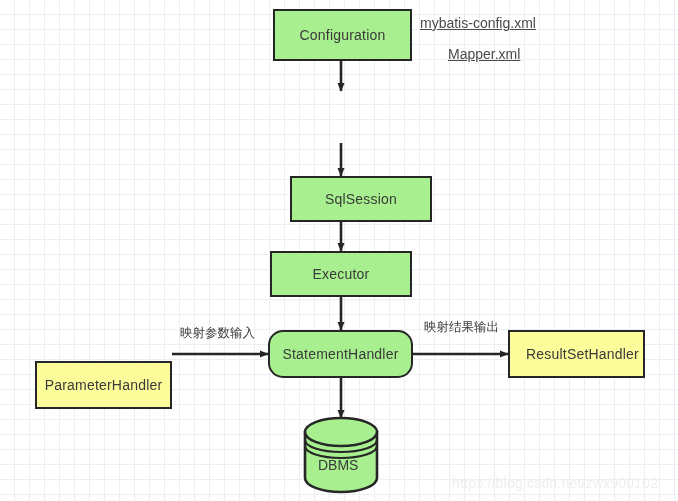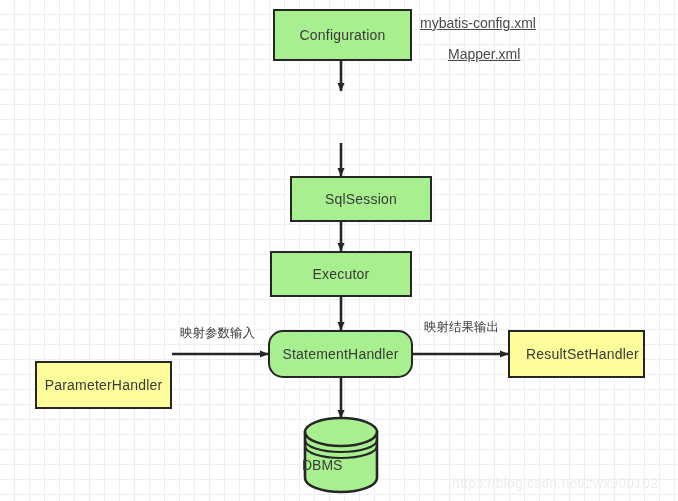--- a/index.html
+++ b/index.html
@@ -134,21 +134,21 @@
   </div>
 
   <div class="node green" style="left:268px; top:330px; width:145px; height:48px;border-radius:15px;">
     <span>StatementHandler</span>
   </div>
 
   <div class="node yellow" style="left:508px; top:330px; width:137px; height:48px;padding-left:12px;">
     <span>ResultSetHandler</span>
   </div>
 
-  <div class="cyl-text" style="left:302px; top:458px;">DBMS</div>
+  <div class="cyl-text" style="left:318px; top:458px;">DBMS</div>
 
   <div class="edge-label" style="left:180px; top:327px;">映射参数输入</div>
 
   <div class="edge-label" style="left:424px; top:321px;">映射结果输出</div>
 
   <div class="side-label" style="left:420px; top:16px;">mybatis-config.xml</div>
 
   <div class="side-label" style="left:430px; top:47px;margin-left:18px;">Mapper.xml</div>
 
   <div class="watermark" style="left:452px; top:476px;">https://blog.csdn.net/zwx900102</div>

